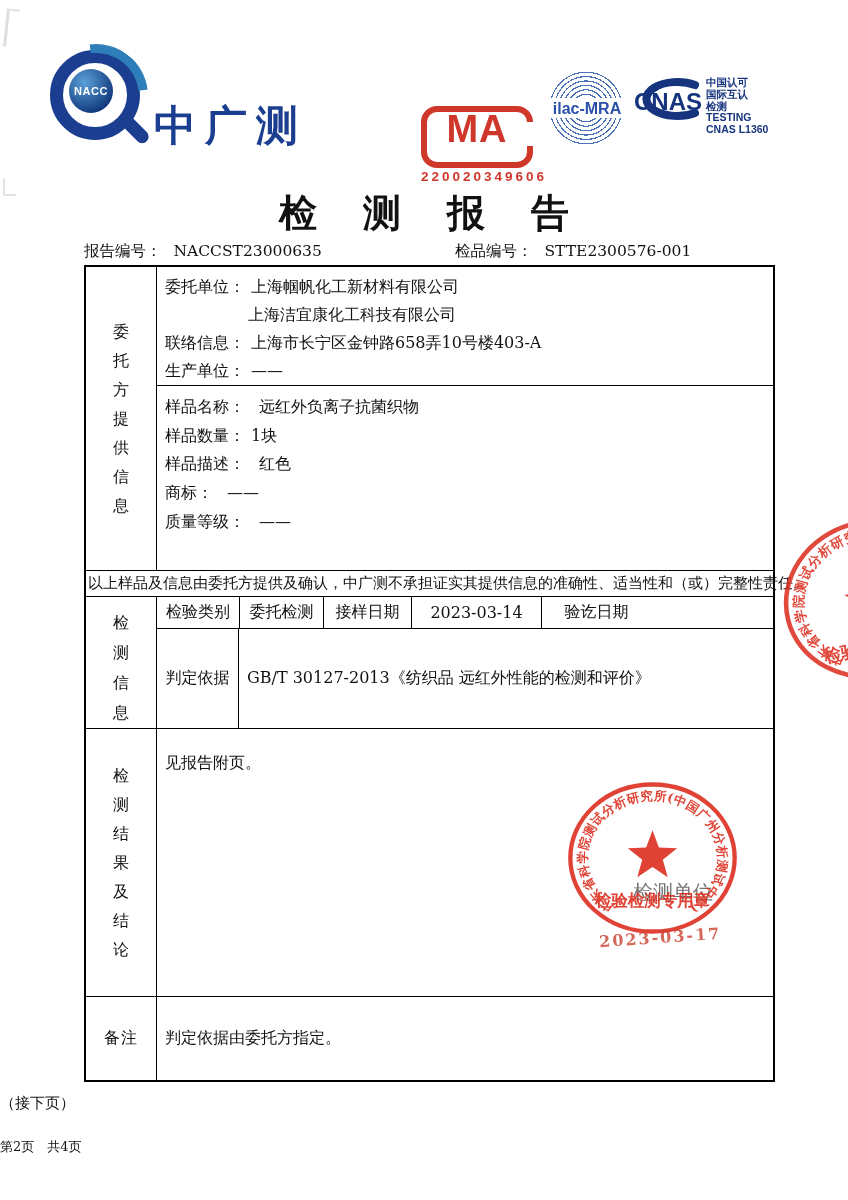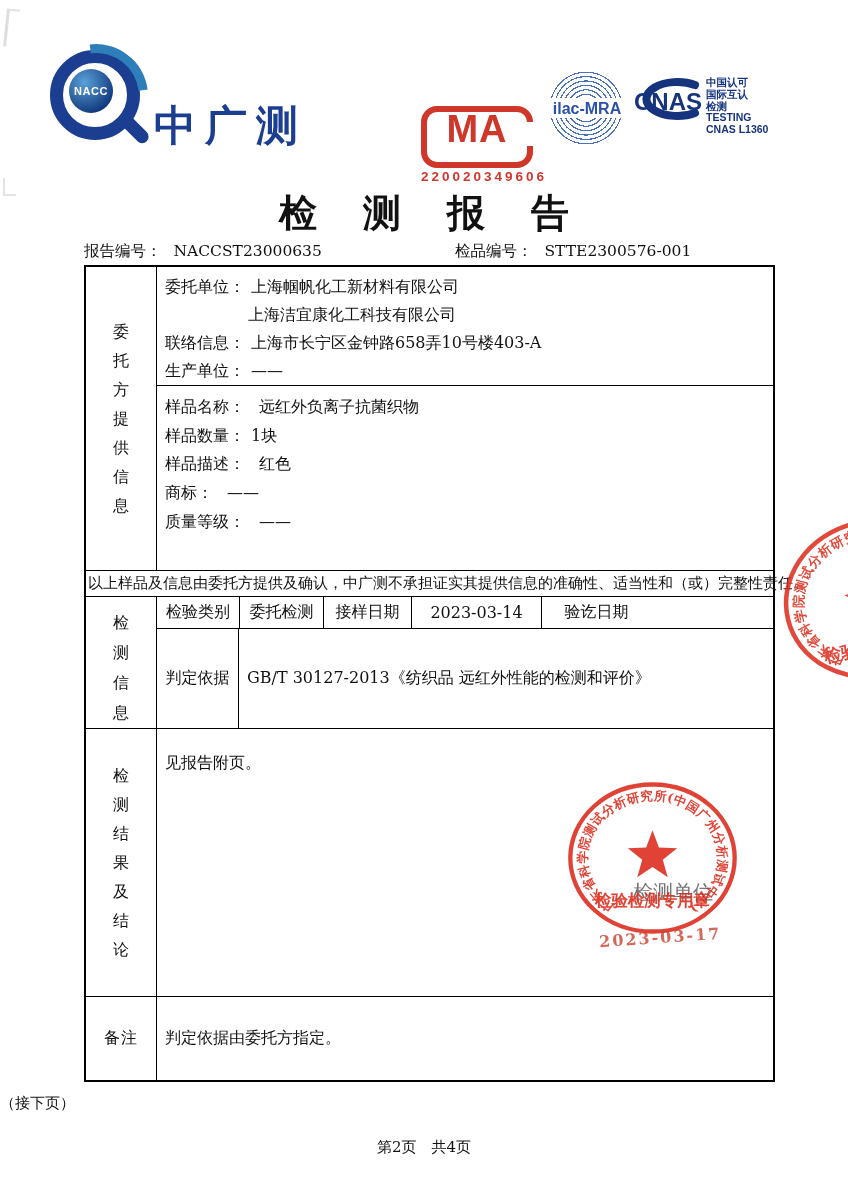--- a/index.html
+++ b/index.html
@@ -76,21 +76,21 @@
 
   
   .unit-label{left:633px;top:879px;font-size:20px;color:#737373;z-index:1;}
   .stamp-main{left:566px;top:780px;width:173px;height:156px;z-index:2;}
   .stamp-date{left:599px;top:928px;font-size:16px;color:rgba(198,62,44,.78);letter-spacing:2px;
               transform:rotate(-4deg);z-index:3;font-weight:bold;}
   .stamp-edge{left:781px;top:505px;width:182px;height:188px;transform:rotate(-14deg);z-index:2;}
 
   
   .continued{left:0;right:12px;top:1094px;text-align:left;font-size:15px;}
-  .pagenum{left:0;right:0;top:1138px;text-align:center;font-size:15px;}
+  .pagenum{left:0;right:0;top:1138px;text-align:left;font-size:13px;}
 
   
   .art1{left:5px;top:9px;width:10px;height:36px;border-left:3px solid #c4c4c4;border-top:2px solid #cccccc;
         opacity:.55;transform:rotate(6deg);}
   .art2{left:3px;top:178px;width:11px;height:16px;border-left:2px solid #c8c8c8;border-bottom:2px solid #c8c8c8;opacity:.5;}
 </style>
 </head>
 <body>
 
 <div class="page">

